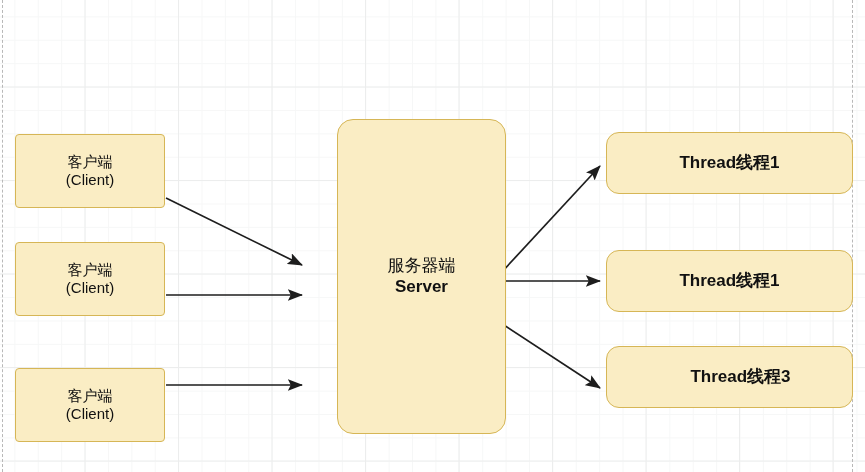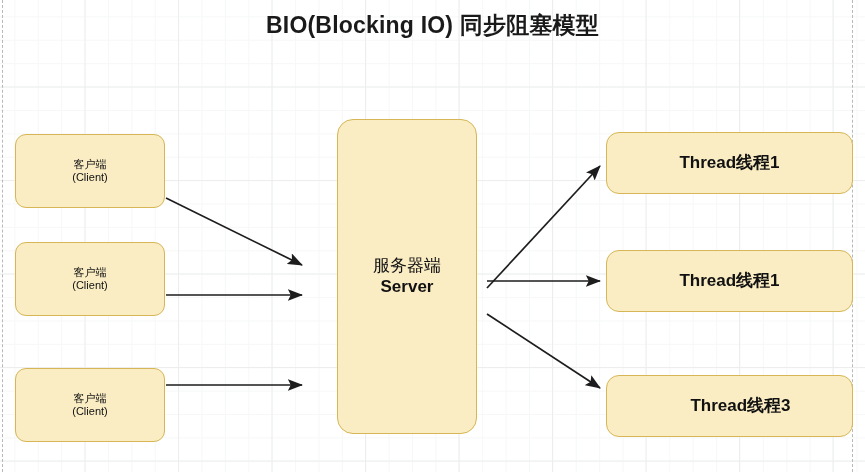--- a/index.html
+++ b/index.html
@@ -64,31 +64,31 @@
     justify-content: center;
     color: #111111;
     text-align: center;
     line-height: 1.22;
   }
 
   .node.client {
     left: 15px;
     width: 150px;
     height: 74px;
-    font-size: 11px;
+    font-size: 15px;
     font-weight: bold;
-    border-radius: 11px;
+    border-radius: 4px;
   }
   .node.client .ln1 { font-weight: normal; }
   .node.client .ln2 { font-weight: normal; }
 
   .node.server {
     left: 337px;
     top: 119px;
-    width: 140px;
+    width: 169px;
     height: 315px;
     font-size: 17px;
     border-radius: 16px;
   }
   .node.server .ln1 { font-weight: normal; }
   .node.server .ln2 { font-weight: bold; }
 
   .node.thread {
     left: 606px;
     width: 247px;
@@ -114,21 +114,20 @@
   }
 </style>
 </head>
 <body>
 
 <div id="canvas">
 
   <div class="page-edge left"></div>
   <div class="page-edge right"></div>
 
-  <div class="title">BIO(Blocking IO) 同步阻塞模型</div>
 
   <svg class="edges" viewBox="0 0 865 472">
     <defs>
       <marker id="arrowhead" markerWidth="9" markerHeight="7" refX="8.4" refY="3.5" orient="auto" markerUnits="strokeWidth">
         <polygon points="0,0 9,3.5 0,7 1.8,3.5" fill="#1d1d1d"></polygon>
       </marker>
     </defs>
     <path marker-end="url(#arrowhead)" d="M166,198 L302,265"></path>
     <path marker-end="url(#arrowhead)" d="M166,295 L302,295"></path>
     <path marker-end="url(#arrowhead)" d="M166,385 L302,385"></path>
@@ -158,17 +157,17 @@
   </div>
 
   <div class="node thread" style="top: 132px;">
     <span>Thread线程1</span>
   </div>
 
   <div class="node thread" style="top: 250px;">
     <span>Thread线程1</span>
   </div>
 
-  <div class="node thread" style="top: 375px; padding-left: 22px;">
+  <div class="node thread" style="top: 346px; padding-left: 22px;">
     <span>Thread线程3</span>
   </div>
 
 </div>
 
 </body></html>

